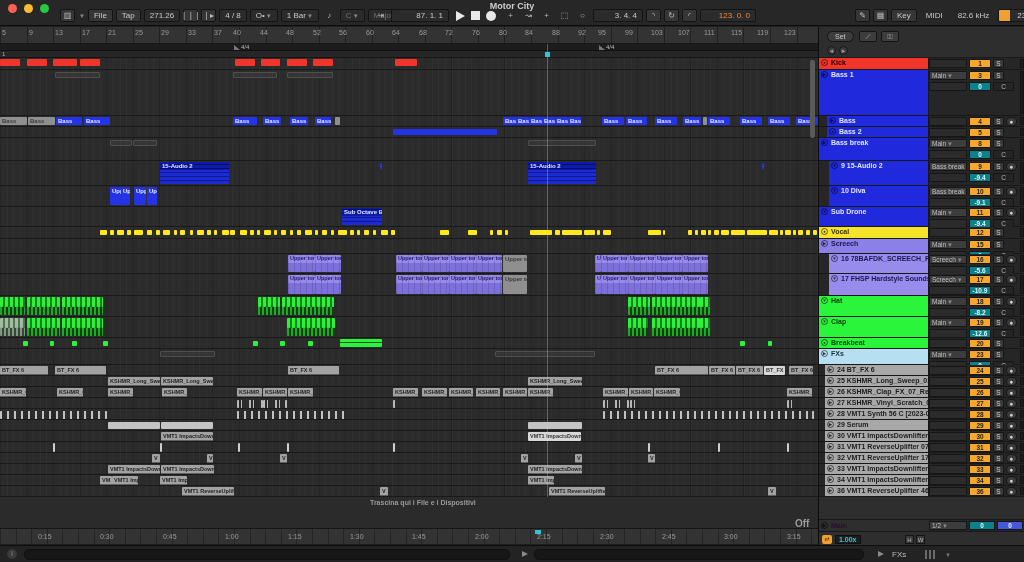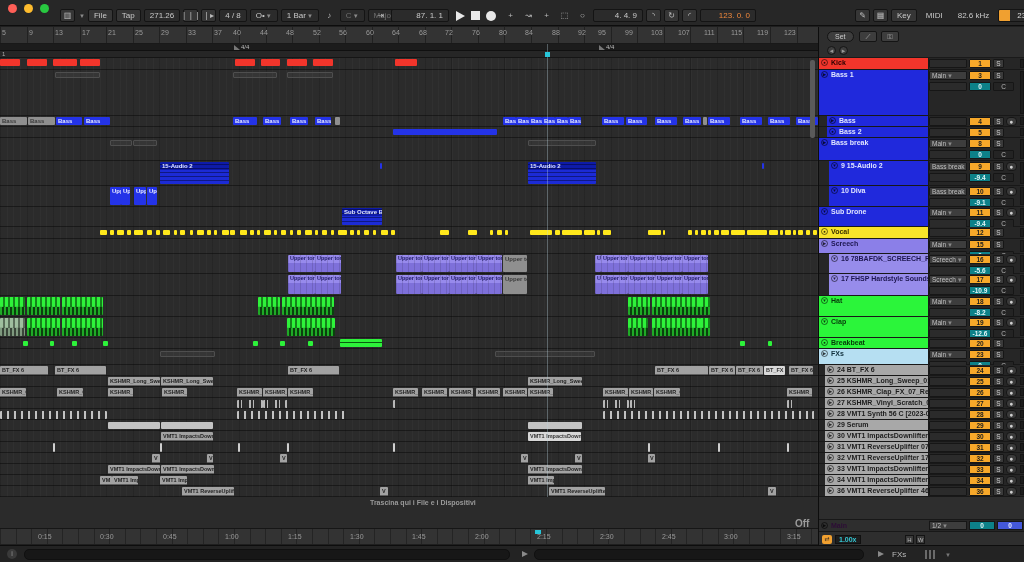--- a/index.html
+++ b/index.html
@@ -119,20 +119,21 @@
 <body>
 
 <div id="app">
 
   <div id="titlebar">
     <div class="lights">
       <div class="light" style="background:#ff5f57"></div>
       <div class="light" style="background:#febc2e"></div>
       <div class="light" style="background:#28c840"></div>
     </div>
+    <div id="win-title">Motor City</div>
 
     <div class="tb-row" style="left:60px">
       <span class="tb-ic dim">▥</span>
       <span class="caret">▼</span>
       <span class="tb-btn">File</span>
       <span class="tb-btn">Tap</span>
       <span class="tb-box">271.26</span>
       <span class="tb-ic">❘❘❘</span>
       <span class="tb-ic">❘▸</span>
       <span class="tb-box">4 / 8</span>
@@ -149,21 +150,21 @@
       <span class="transport">
         <span class="tr-play"></span>
         <span class="tr-stop"></span>
         <span class="tr-rec"></span>
       </span>
       <span class="tb-ic noborder">+</span>
       <span class="tb-ic noborder">↝</span>
       <span class="tb-ic noborder dim">+</span>
       <span class="tb-ic noborder dim">⬚</span>
       <span class="tb-ic noborder dim">○</span>
-      <span class="tb-box" style="width:50px;text-align:right"><span>4. 4. 9</span></span>
+      <span class="tb-box" style="width:50px;text-align:right"><span>3. 4. 4</span></span>
       <span class="tb-ic">◝</span>
       <span class="tb-ic">↻</span>
       <span class="tb-ic">◜</span>
       <span class="tb-box hot" style="width:56px;text-align:right">123. 0. 0</span>
     </div>
 
     <div class="tb-row" style="left:855px">
       <span class="tb-ic">✎</span>
       <span class="tb-ic">▦</span>
       <span class="tb-btn">Key</span>

